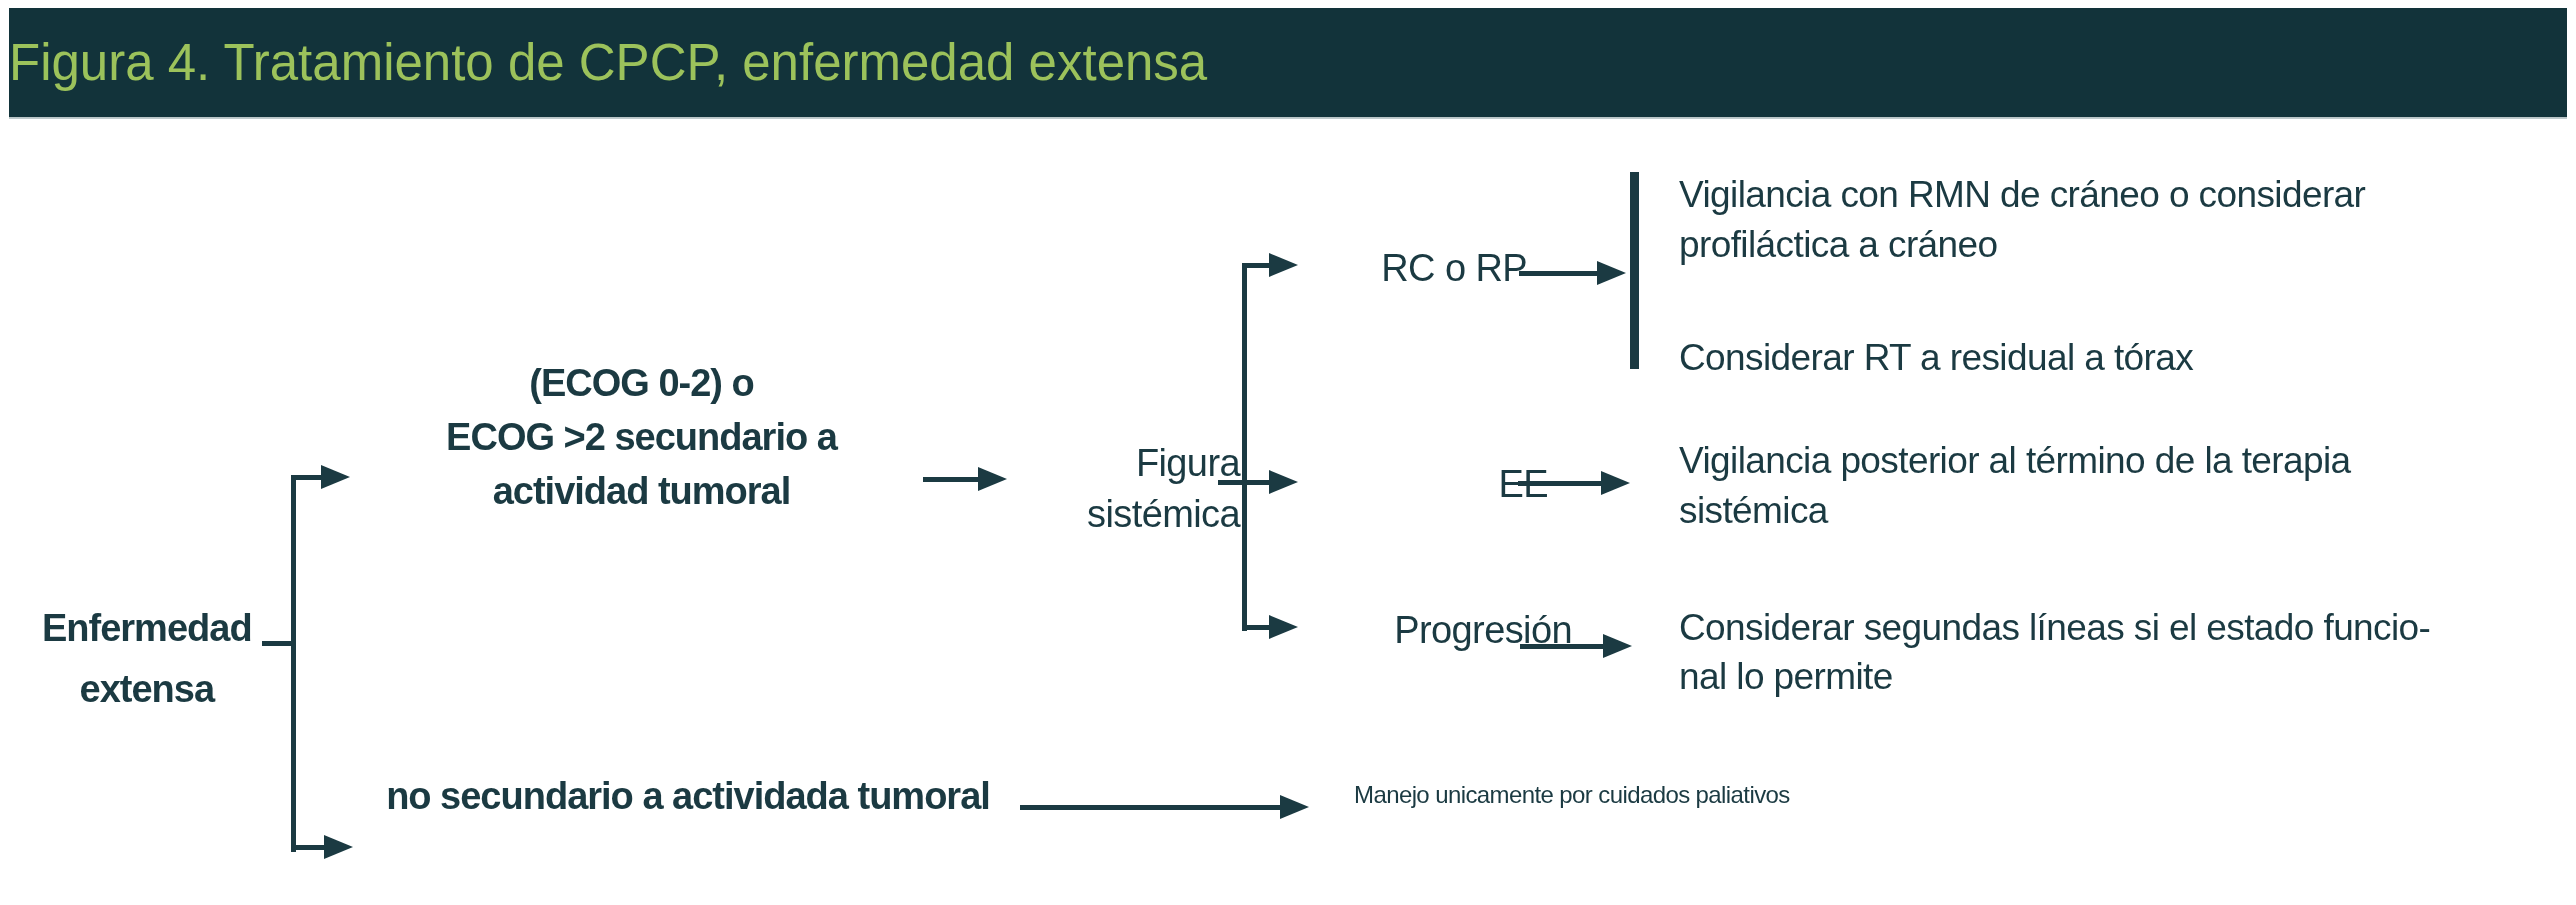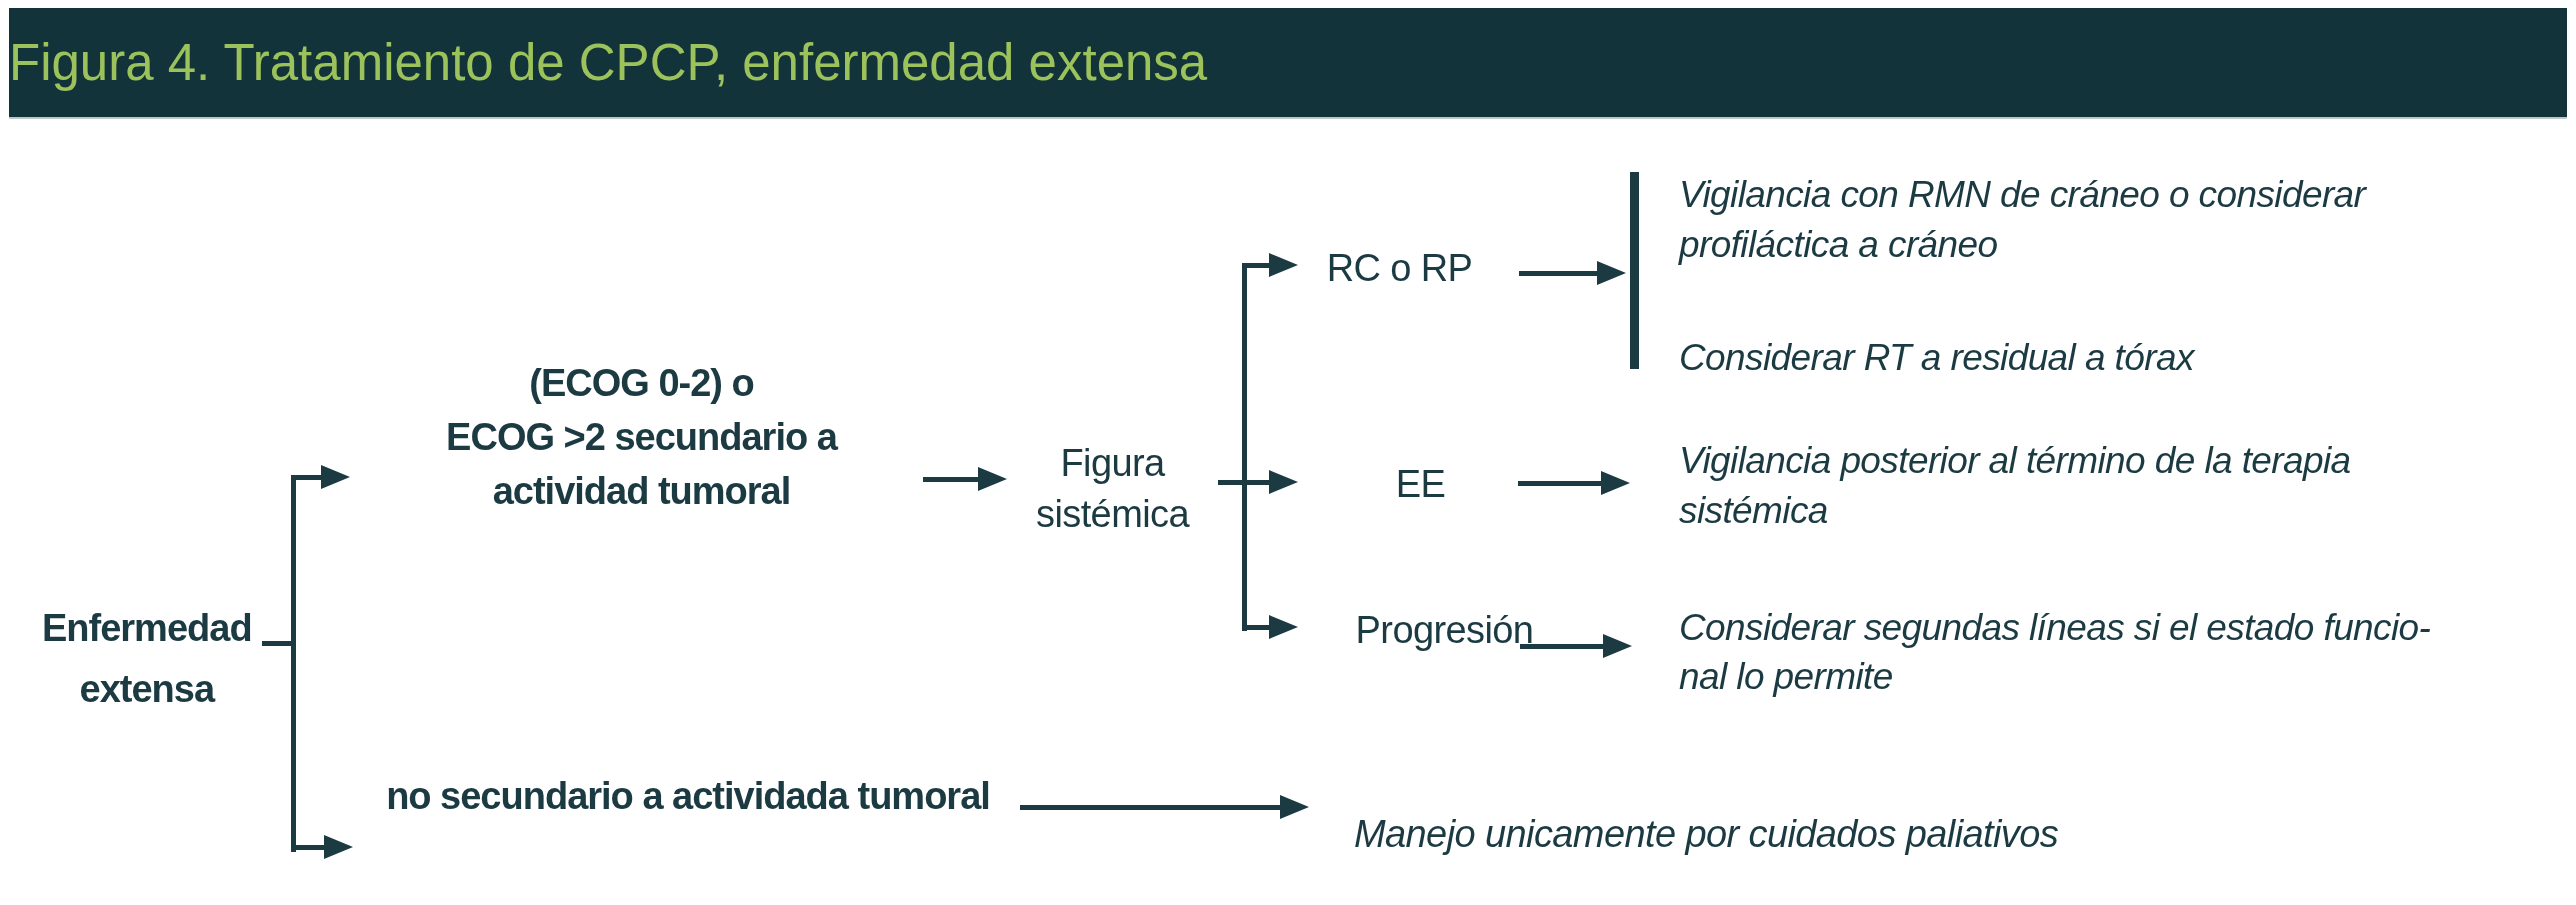--- a/index.html
+++ b/index.html
@@ -21,22 +21,22 @@
     background:var(--header-bg);
     box-shadow:0 1.9px 0 var(--header-edge);
     display:flex;align-items:center;justify-content:flex-start;
   }
   .title{
     font-size:51px;font-weight:400;letter-spacing:0px;color:var(--title-color);
     white-space:nowrap;
   }
   .txt{position:absolute;white-space:nowrap;}
   .bold-node{font-weight:700;font-size:38px;letter-spacing:-1px;text-align:center;}
-  .label-node{font-weight:400;font-size:38px;letter-spacing:-0.6px;text-align:center;}
-  .result-text{font-weight:400;font-size:37px;letter-spacing:-0.6px;text-align:left;font-style:italic;}
+  .label-node{font-weight:400;font-size:38px;letter-spacing:-0.6px;text-align:right;}
+  .result-text{font-weight:400;font-size:37px;letter-spacing:-0.6px;text-align:left;}
   .txt span{display:block;}
   .hline{position:absolute;height:4.5px;background:var(--ink);}
   .vline{position:absolute;width:4.5px;background:var(--ink);}
   .ah{
     position:absolute;width:0;height:0;
     border-top:12px solid transparent;
     border-bottom:12px solid transparent;
     border-left:29px solid var(--ink);
   }
   .result-bar{position:absolute;background:var(--ink);}
@@ -117,16 +117,16 @@
     <span>Considerar segundas líneas si el estado funcio-</span>
     <span>nal lo permite</span>
   </div>
 
   <div class="txt bold-node" style="left:356px;top:770px;width:664px;line-height:53px;">
     <span>no secundario a actividada tumoral</span>
   </div>
 
   <div class="hline" style="left:1020px;top:805px;width:261px;"></div>
   <div class="ah" style="left:1280px;top:795px;"></div>
-  <div class="txt result-text" style="left:1354px;top:814px;line-height:40px;font-size:38px;">Manejo unicamente por cuidados paliativos</div>
+  <div class="txt result-text" style="left:1354px;top:775px;line-height:40px;font-size:24px;">Manejo unicamente por cuidados paliativos</div>
 
 </div>
 
 
 </body></html>

